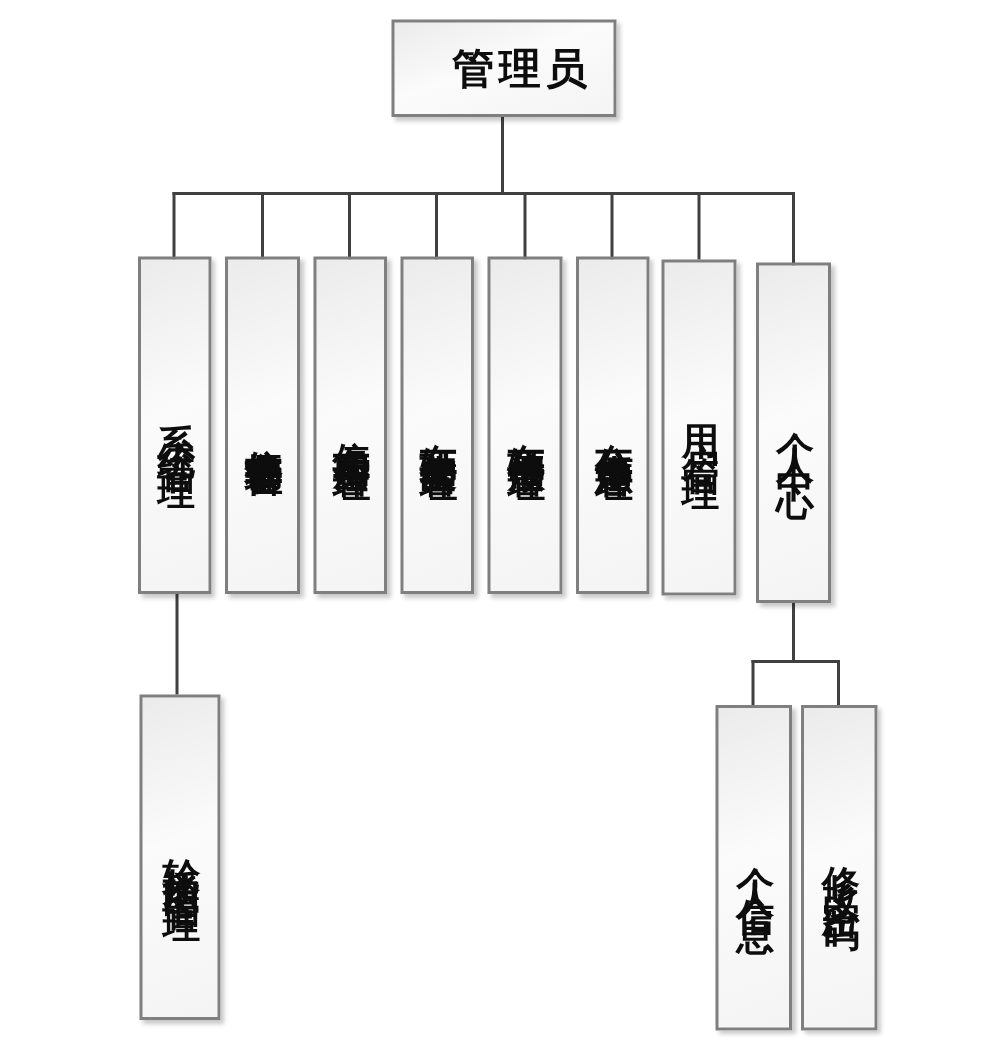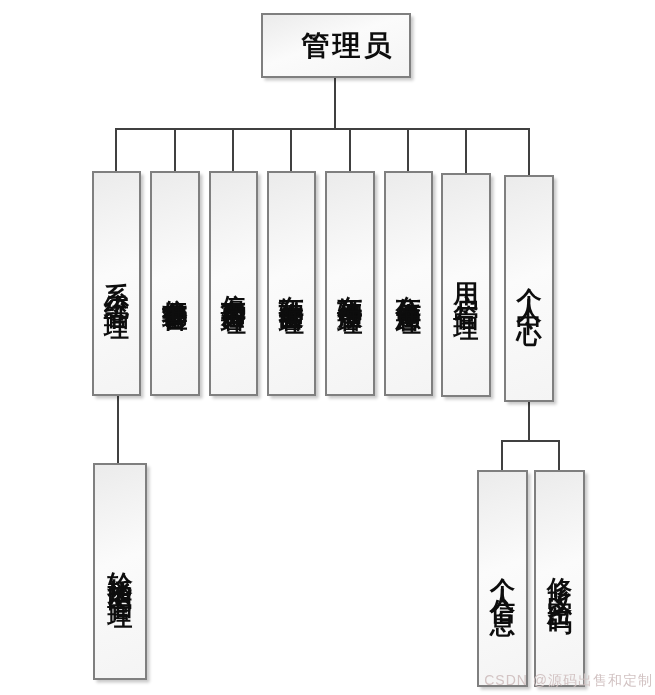--- a/index.html
+++ b/index.html
@@ -127,15 +127,14 @@
   </div>
 
   <div class="node" style="left:477px; top:470px; width:51px; height:217px;">
     <span class="label vlabel gap-4">个人信息</span>
   </div>
 
   <div class="node" style="left:534px; top:470px; width:51px; height:217px;">
     <span class="label vlabel gap-4">修改密码</span>
   </div>
 
-  <div class="watermark">CSDN @源码出售和定制</div>
 
 </div>
 
 </body></html>

